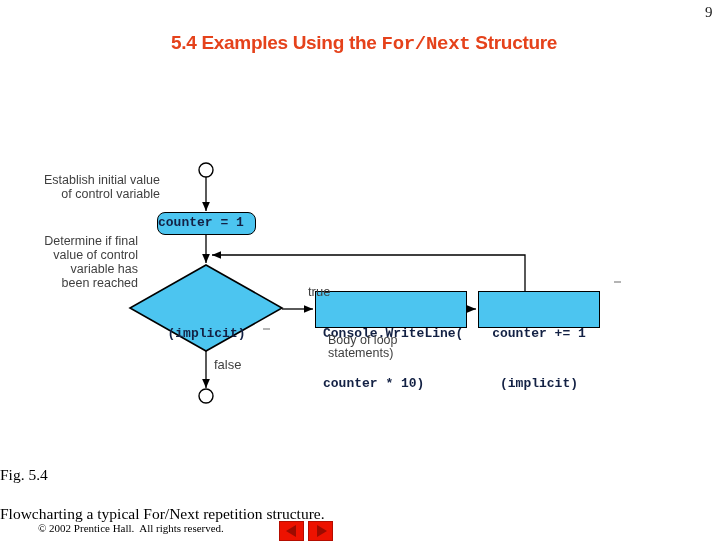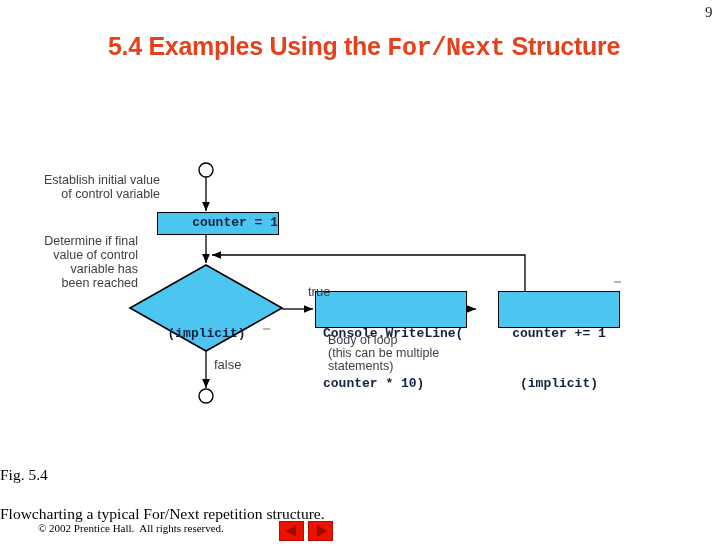--- a/index.html
+++ b/index.html
@@ -16,41 +16,41 @@
     position: absolute;
     top: 4px; left: 705px;
     font-family: "Liberation Serif", serif;
     font-size: 15px;
     color: #1a1a1a;
   }
   .title {
     position: absolute;
     top: 32px; left: 0; width: 100%;
     text-align: center;
-    font-size: 25px;
+    font-size: 19px;
     font-weight: bold;
     color: #e5421b;
     letter-spacing: -0.3px;
     white-space: pre;
   }
   .title .code { font-family: "Liberation Mono", monospace; font-weight: bold; }
   svg.connectors { position: absolute; top: 0; left: 0; }
   .node {
     position: absolute;
     background: #4cc5f0;
     border: 1.5px solid #000;
     font-family: "Liberation Mono", monospace;
     font-weight: bold;
     font-size: 13px;
     color: #132144;
     white-space: pre;
   }
-  .node-init  { left: 157px; top: 212px; width: 122px;  height: 23px; text-align: right; line-height: 19px; }
+  .node-init  { left: 157px; top: 212px; width: 99px;  height: 23px; text-align: left; line-height: 19px; border-radius: 8px; }
   .node-body  { left: 315px; top: 291px; width: 152px; height: 37px; padding: 1px 0 12px 7px; line-height: 16.5px; }
-  .node-incr  { left: 478px; top: 291px; width: 122px; height: 37px; text-align: center; padding-top: 1px; line-height: 16.5px; margin-left: 20px; }
+  .node-incr  { left: 478px; top: 291px; width: 122px; height: 37px; text-align: center; padding-top: 1px; line-height: 16.5px; }
   .diamond-text {
     position: absolute; left: 136px; top: 296px; width: 141px;
     text-align: center;
     font-family: "Liberation Mono", monospace;
     font-weight: bold; font-size: 13px; line-height: 15px;
     color: #132144; white-space: pre;
   }
   .annotation { position: absolute; font-size: 12.5px; line-height: 14px; color: #3f3f3f; }
   .a-establish { left: 28px;  top: 173px; width: 132px; text-align: right; }
   .a-determine { left: 28px;  top: 234px; width: 110px; text-align: right; }
@@ -137,21 +137,20 @@
 
   <div class="annotation a-determine">
     <div>Determine if final</div>
     <div>value of control</div>
     <div>variable has</div>
     <div>been reached</div>
   </div>
 
   <div class="annotation a-body">
     <div>Body of loop</div>
-    <div>(this can be multiple</div>
     <div>statements)</div>
   </div>
 
 
   <div class="stray stray-1"></div>
   <div class="stray stray-2"></div>
 
   <div class="caption">
     <span>Fig. 5.4</span>
     <span>Flowcharting a typical For/Next repetition structure.</span>

